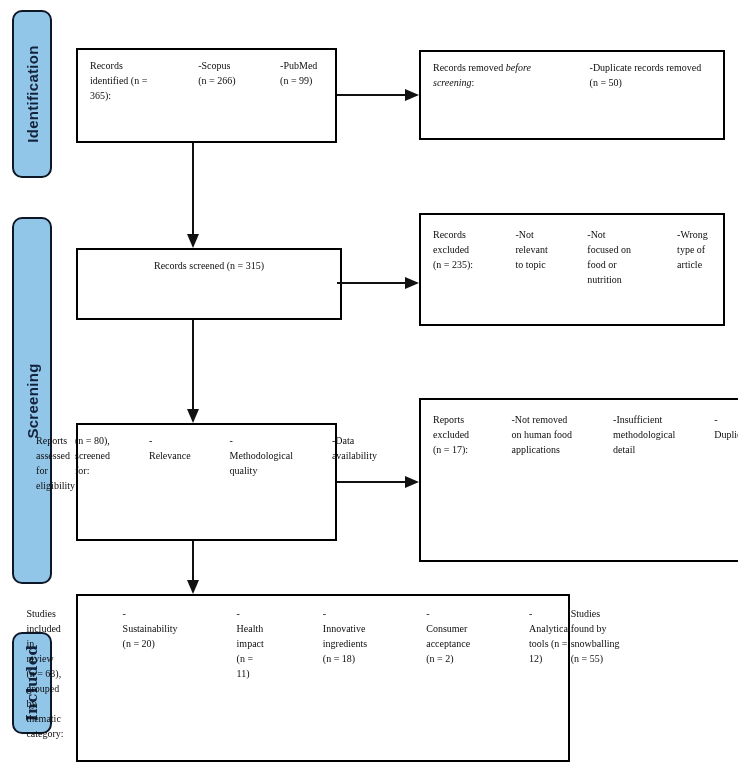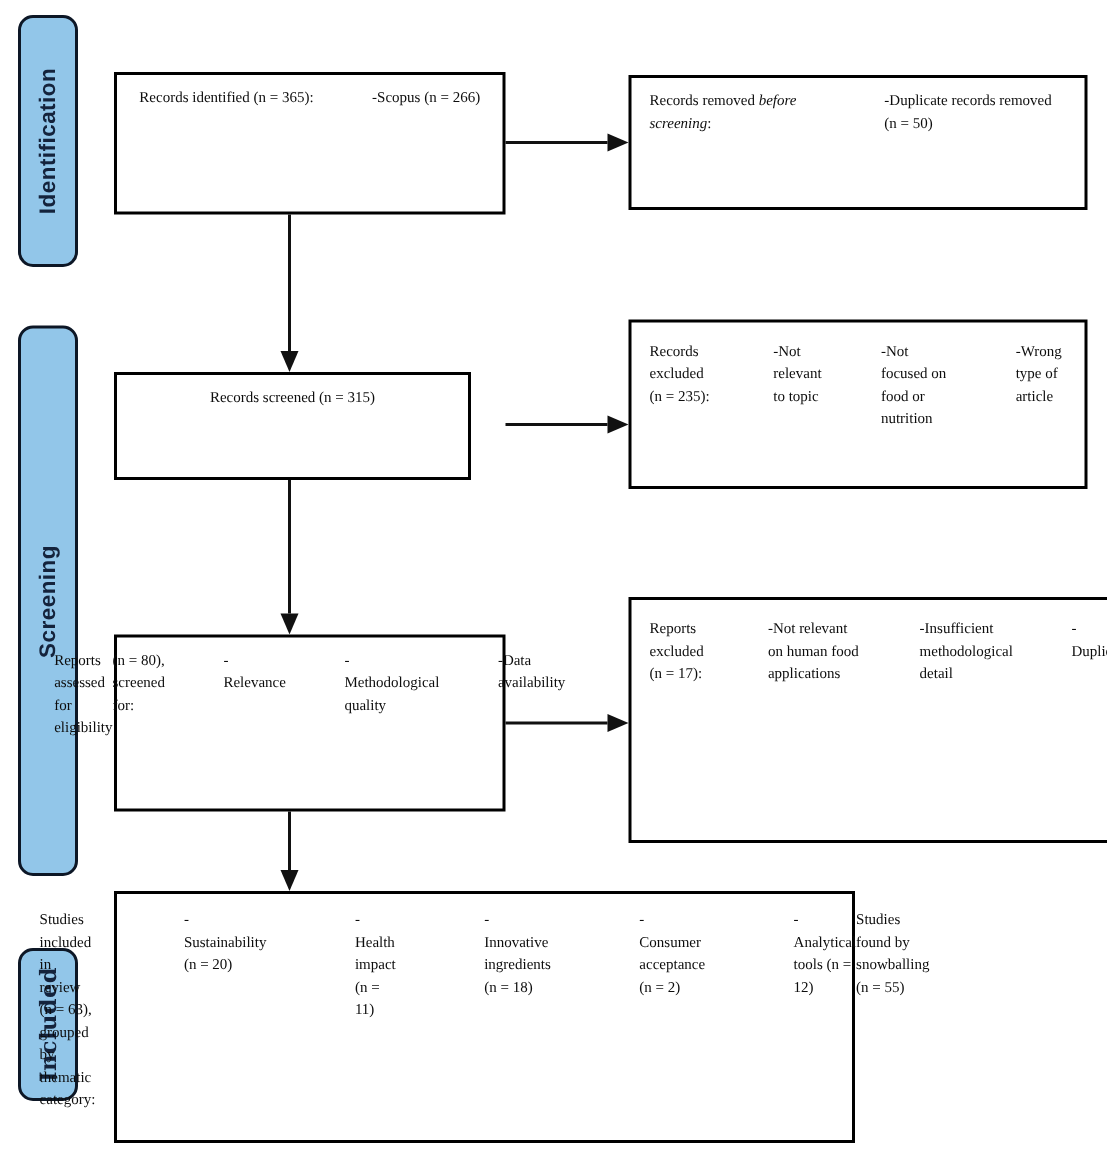--- a/index.html
+++ b/index.html
@@ -28,21 +28,21 @@
   
   .box {
     position:absolute; background:#ffffff; border:2px solid #000000;
     box-sizing:border-box; font-size:10px; line-height:1.5; color:#0d0d0d;
     display:flex; justify-content:center;
     padding:8px 12px;
     font-family:Liberation Serif, serif;
   }
   .box-identified       { left:76px;  top:48px;  width:261px; height:95px;  }
   .box-removed          { left:419px; top:50px;  width:306px; height:90px;  }
-  .box-screened         { left:76px;  top:248px; width:238px; height:72px;text-align:right;  }
+  .box-screened         { left:76px;  top:248px; width:266px; height:72px;text-align:right;  }
   .box-records-excluded { left:419px; top:213px; width:306px; height:113px; justify-content:flex-start; padding-top:12px; }
   .box-assessed         { left:76px;  top:423px; width:261px; height:118px; }
   .box-reports-excluded { left:419px; top:398px; width:352px; height:164px; justify-content:flex-start; padding-top:12px; }
   .box-included         { left:76px;  top:594px; width:494px; height:168px; justify-content:center; padding:10px 14px; }
   .indent      { margin-left:39px; }
   .indent-wide { margin-left:59px; }
   .it { font-style:italic; }
   
   .hline { position:absolute; height:2px; background:#111111; }
   .vline { position:absolute; width:2px;  background:#111111; }
@@ -80,20 +80,21 @@
   <div class="stage stage-screening">
     <span class="stage-label lbl-sans">Screening</span>
   </div>
   <div class="stage stage-included">
     <span class="stage-label lbl-serif">Included</span>
   </div>
 
   <div class="box box-identified">
     <div>Records identified (n = 365):</div>
     <div class="indent">-Scopus (n = 266)</div>
+    <div class="indent">-PubMed (n = 99)</div>
   </div>
 
   <div class="box box-removed">
     <div><span>Records removed </span><span class="it">before screening</span><span>:</span></div>
     <div class="indent">-Duplicate records removed (n = 50)</div>
   </div>
 
   <div class="box box-screened">
     <div>Records screened (n = 315)</div>
   </div>
@@ -108,21 +109,21 @@
   <div class="box box-assessed">
     <div>Reports assessed for eligibility</div>
     <div>(n = 80), screened for:</div>
     <div class="indent">-Relevance</div>
     <div class="indent">-Methodological quality</div>
     <div class="indent">-Data availability</div>
   </div>
 
   <div class="box box-reports-excluded">
     <div>Reports excluded (n = 17):</div>
-    <div class="indent">-Not relevant on human food applications</div>
+    <div class="indent">-Not removed on human food applications</div>
     <div class="indent">-Insufficient methodological detail</div>
     <div class="indent">-Duplicates</div>
   </div>
 
   <div class="box box-included">
     <div>Studies included in review (n = 63), grouped by thematic category:</div>
     <div class="indent-wide">-Sustainability (n = 20)</div>
     <div class="indent-wide">-Health impact (n = 11)</div>
     <div class="indent-wide">-Innovative ingredients (n = 18)</div>
     <div class="indent-wide">-Consumer acceptance (n = 2)</div>

